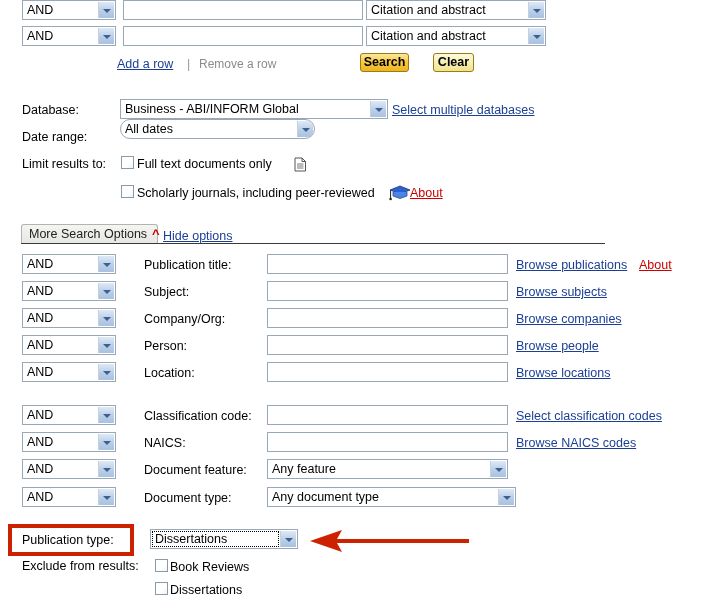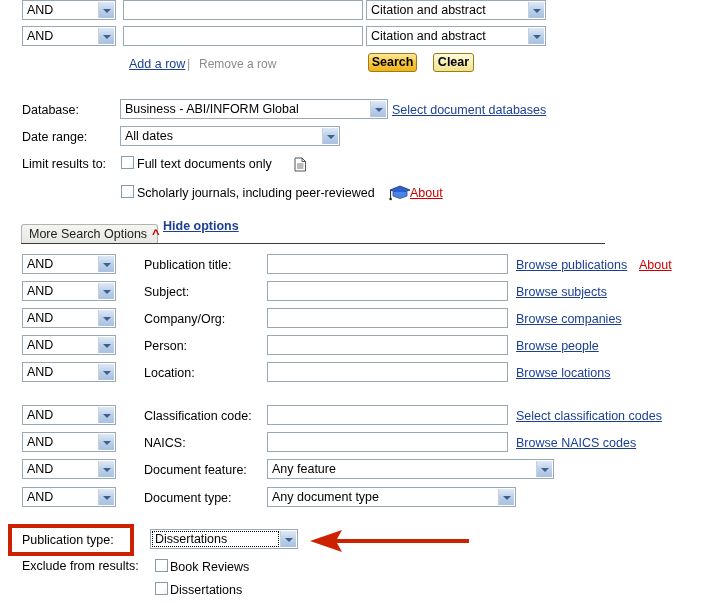--- a/index.html
+++ b/index.html
@@ -98,21 +98,21 @@
     border: 1px solid #9a7b16;
     border-radius: 3px;
     font-size: 12.5px;
     font-weight: bold;
     text-align: center;
     color: #000;
     cursor: pointer;
     line-height: 17px;
     height: 19px;
   }
-  .btn.search { background: linear-gradient(to bottom, #fde79a 0%, #f7c93f 50%, #edb41f 100%); margin-left: 8px; }
+  .btn.search { background: linear-gradient(to bottom, #fde79a 0%, #f7c93f 50%, #edb41f 100%); }
   .btn.clear  { background: linear-gradient(to bottom, #fdfbde 0%, #f6eeae 55%, #efe390 100%); }
 
   
   .tab {
     position: absolute;
     background: linear-gradient(to bottom, #f4f4f2 0%, #e7e7e3 100%);
     border: 1px solid #b4b4ae;
     border-bottom: none;
     border-radius: 3px 3px 0 0;
     font-size: 12.5px;
@@ -167,36 +167,36 @@
     <span class="lbl">AND</span>
     <span class="arrowbox"></span>
   </div>
   <input class="txt" style="left: 123px; top: 26px; width: 240px;" value="">
   <div class="sel" style="left:366px; top:26px; width:180px;">
     <span class="lbl">Citation and abstract</span>
     <span class="arrowbox"></span>
   </div>
 </div>
 
-<a class="lnk" style="left:117px; top:57px;margin-left:12px;">Add a row</a>
+<a class="lnk" style="left:117px; top:57px;">Add a row</a>
 <span class="sep" style="left:187px; top:57px;">|</span>
 <span class="lnk-dis" style="left:199px; top:57px;">Remove a row</span>
 
 <div class="btn search" style="left:360px; top:53px; width:49px;">Search</div>
 <div class="btn clear" style="left:421px; top:53px; width:41px;margin-left:12px;">Clear</div>
 
 <span class="lab" style="left:22px; top:103px;">Database:</span>
 <div class="sel" style="left:120px; top:99px; width:268px;">
   <span class="lbl">Business - ABI/INFORM Global</span>
   <span class="arrowbox"></span>
 </div>
-<a class="lnk" style="left:392px; top:103px;">Select document databases</a>
+<a class="lnk" style="left:392px; top:103px;">Select multiple databases</a>
 
 <span class="lab" style="left:22px; top:130px;">Date range:</span>
-<div class="sel" style="left:120px; top:126px; width:220px;">
+<div class="sel" style="left:120px; top:119px; width:195px;border-radius:10px;">
   <span class="lbl">All dates</span>
   <span class="arrowbox"></span>
 </div>
 
 <span class="lab" style="left:22px; top:157px;">Limit results to:</span>
 <div class="cb" style="left:121px; top:156px;"></div>
 <span class="lab" style="left:137px; top:157px;">Full text documents only</span>
 <svg class="doc-icon" style="left:294px; top:157px;" width="13" height="15" viewBox="0 0 13 15">
   <path d="M1 1 h7 l3.5 3.5 v9.5 h-10.5 z" fill="#ffffff" stroke="#555" stroke-width="1"></path>
   <path d="M8 1 v3.5 h3.5" fill="none" stroke="#555" stroke-width="1"></path>
@@ -212,21 +212,21 @@
 <svg class="cap-icon" style="left:389px; top:184px;" width="22" height="17" viewBox="0 0 22 17">
   <path d="M11 2 L21 6 L11 10 L1 6 Z" fill="#2c5fd0" stroke="#18397e" stroke-width="0.8"></path>
   <path d="M4 8 L4 12 L11 14.5 L18 12 L18 8" fill="#4b84e6" stroke="#18397e" stroke-width="0.7"></path>
   <line x1="1.6" y1="6.4" x2="1.6" y2="14.5" stroke="#222" stroke-width="1"></line>
   <circle cx="1.6" cy="15" r="1.3" fill="#222"></circle>
 </svg>
 <a class="lnk red" style="left:410px; top:186px;">About</a>
 
 <div class="tab" style="left:21px; top:224px;">More Search Options</div>
 <span class="caret-up" style="left:152px; top:229px;">^</span>
-<a class="lnk" style="left:163px; top:219px;font-weight:bold;">Hide options</a>
+<a class="lnk" style="left:163px; top:229px;">Hide options</a>
 <div class="tabrule" style="left:21px; top:243px; width:584px;"></div>
 
 <div>
   <div class="sel" style="left:22px; top:254px; width:94px;">
     <span class="lbl">AND</span>
     <span class="arrowbox"></span>
   </div>
   <span class="lab" style="left:144px; top:258px;">Publication title:</span>
   <input class="txt" style="left: 267px; top: 254px; width: 241px;" value="">
   <a class="lnk" style="left:516px; top:258px;">Browse publications</a>
@@ -292,21 +292,21 @@
   <input class="txt" style="left: 267px; top: 432px; width: 241px;" value="">
   <a class="lnk" style="left:516px; top:436px;">Browse NAICS codes</a>
 </div>
 
 <div>
   <div class="sel" style="left:22px; top:459px; width:94px;">
     <span class="lbl">AND</span>
     <span class="arrowbox"></span>
   </div>
   <span class="lab" style="left:144px; top:463px;">Document feature:</span>
-  <div class="sel" style="left:267px; top:459px; width:287px;">
+  <div class="sel" style="left:267px; top:459px; width:241px;">
     <span class="lbl">Any feature</span>
     <span class="arrowbox"></span>
   </div>
 </div>
 
 <div>
   <div class="sel" style="left:22px; top:487px; width:94px;">
     <span class="lbl">AND</span>
     <span class="arrowbox"></span>
   </div>

